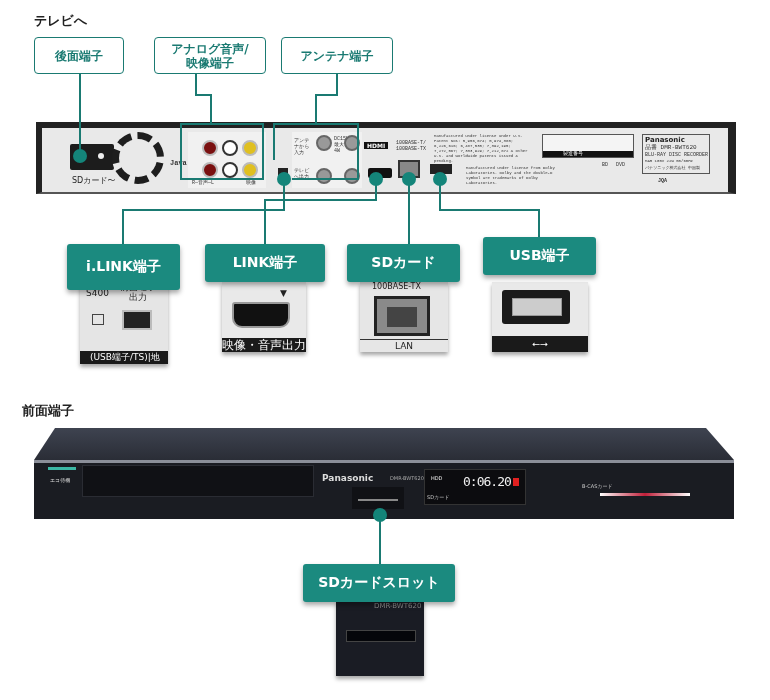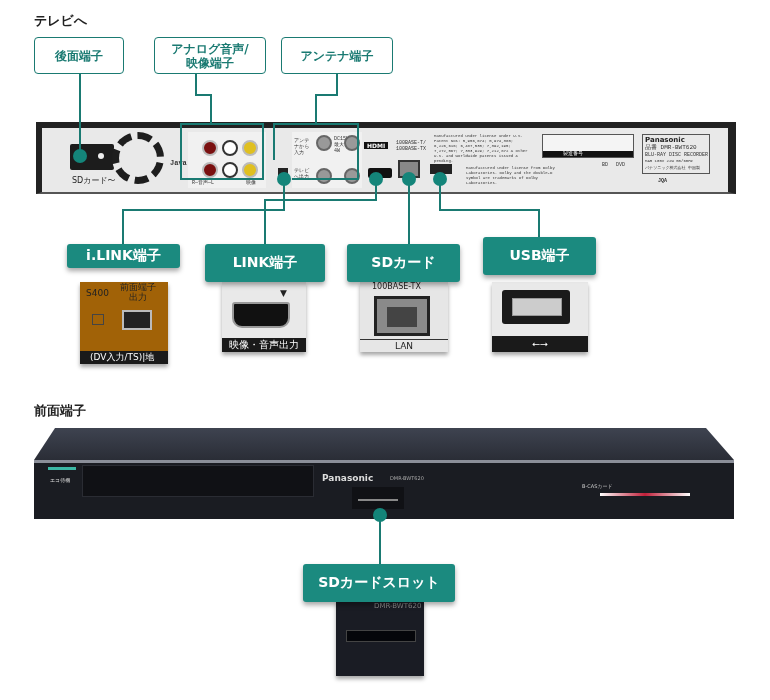--- a/index.html
+++ b/index.html
@@ -114,75 +114,81 @@
 <div class="line" style="left:122px;top:209px;width:163px;height:2px;"></div>
 <div class="line" style="left:122px;top:209px;width:2px;height:36px;"></div>
 <div class="line" style="left:375px;top:184px;width:2px;height:16px;"></div>
 <div class="line" style="left:264px;top:199px;width:113px;height:2px;"></div>
 <div class="line" style="left:264px;top:199px;width:2px;height:46px;"></div>
 <div class="line" style="left:408px;top:184px;width:2px;height:61px;"></div>
 <div class="line" style="left:439px;top:184px;width:2px;height:26px;"></div>
 <div class="line" style="left:439px;top:209px;width:100px;height:2px;"></div>
 <div class="line" style="left:538px;top:209px;width:2px;height:36px;"></div>
 
-<div class="fill-label" style="left:67px;top:244px;width:113px;height:24px;">
+<div class="fill-label" style="left:67px;top:244px;width:113px;height:46px;">
     <span>i.LINK端子</span>
   </div>
 <div class="fill-label" style="left:205px;top:244px;width:120px;height:38px;">
     <span>LINK端子</span>
   </div>
 <div class="fill-label" style="left:347px;top:244px;width:113px;height:38px;">
     <span>SDカード</span>
   </div>
 <div class="fill-label" style="left:483px;top:237px;width:113px;height:38px;">
     <span>USB端子</span>
   </div>
 
-<div class="thumb" style="left:80px;top:282px;width:88px;height:82px;background:#a16207;">
+<div class="thumb" style="left:80px;top:282px;width:88px;height:82px;background:#e5e5e5;">
   <div class="abs" style="left:6px;top:6px;font-size:9px;">S400</div>
   <div class="abs" style="left:40px;top:0;font-size:9px;white-space:pre-line;line-height:10px;text-align:center;">前面端子
 出力</div>
   <div class="abs" style="left:42px;top:28px;width:26px;height:16px;background:#222;border:2px solid #bbb;"></div>
   <div class="abs" style="left:12px;top:32px;width:10px;height:9px;border:1px solid #444;"></div>
-  <div class="abs" style="left:0;bottom:0;right:0;height:13px;background:#1a1a1a;color:#fff;font-size:9px;line-height:13px;padding-left:10px;white-space:nowrap;">(DV入力/TS)|地</div>
+  <div class="abs" style="left:0;bottom:0;right:0;height:13px;background:#1a1a1a;color:#fff;font-size:9px;line-height:13px;padding-left:10px;white-space:nowrap;">(USB端子/TS)|地</div>
 </div>
 <div class="thumb" style="left:222px;top:282px;width:84px;height:70px;background:#e9e9e9;">
   <div class="abs" style="left:10px;top:20px;width:54px;height:22px;background:#111;border:2px solid #999;border-radius:3px 3px 10px 10px;"></div>
   <div class="abs" style="left:58px;top:6px;font-size:9px;">▼</div>
-  <div class="abs" style="left:0;bottom:0;right:0;height:14px;background:#1a1a1a;color:#fff;font-size:10px;line-height:14px;text-align:center;">映像・音声出力</div>
+  <div class="abs" style="left:0;bottom:0;right:0;height:14px;background:#1a1a1a;color:#fff;font-size:12px;line-height:14px;">映像・音声出力</div>
 </div>
 <div class="thumb" style="left:360px;top:282px;width:88px;height:70px;background:#e6e6e6;">
   <div class="abs" style="left:12px;top:0;font-size:8px;">100BASE-TX</div>
   <div class="abs" style="left:14px;top:14px;width:56px;height:40px;background:#8a8a8a;border:3px solid #222;box-sizing:border-box;">
     <div class="abs" style="left:10px;top:8px;width:30px;height:20px;background:#444;"></div>
   </div>
   <div class="abs" style="left:0;bottom:0;right:0;height:12px;background:#e6e6e6;font-size:9px;line-height:12px;text-align:center;border-top:1px solid #333;">LAN</div>
 </div>
 <div class="thumb" style="left:492px;top:282px;width:96px;height:70px;background:#e9e9e9;">
   <div class="abs" style="left:10px;top:8px;width:68px;height:34px;background:#1a1a1a;border-radius:3px;">
     <div class="abs" style="left:10px;top:8px;width:48px;height:16px;background:#ccc;border:1px solid #999;"></div>
   </div>
   <div class="abs" style="left:0;bottom:0;right:0;height:16px;background:#1a1a1a;color:#fff;font-size:10px;line-height:16px;text-align:center;">⭠⭢</div>
 </div>
 
-<div class="abs section-title" style="left:34px;top:402px;">前面端子</div>
+<div class="abs section-title" style="left:22px;top:402px;">前面端子</div>
 
 <div class="front">
 
   <div class="abs" style="left:0;top:0;width:700px;height:32px;background:linear-gradient(#3e4350,#2a2d36);clip-path:polygon(3% 0,96% 0,100% 100%,0 100%);"></div>
   <div class="abs" style="left:0;top:32px;width:700px;height:3px;background:#8b8f99;"></div>
   <div class="abs" style="left:0;top:35px;width:700px;height:56px;background:#1a1c22;">
     <div class="abs" style="left:14px;top:4px;width:28px;height:3px;background:#3cb8a5;"></div>
     <div class="abs" style="left:16px;top:14px;font-size:5px;color:#ddd;">エコ待機</div>
     <div class="abs" style="left:48px;top:2px;width:230px;height:30px;background:#101115;border:1px solid #2a2c33;"></div>
     <div class="abs" style="left:288px;top:10px;font-size:9px;font-weight:bold;color:#ddd;">Panasonic</div>
     <div class="abs" style="left:356px;top:12px;font-size:5px;color:#aaa;">DMR-BWT620</div>
     <div class="abs" style="left:318px;top:24px;width:52px;height:22px;background:#101115;">
       <div class="abs" style="left:6px;top:12px;width:40px;height:2px;background:#888;"></div>
     </div>
+    <div class="abs" style="left:390px;top:6px;width:100px;height:34px;background:#0c0c0f;border:1px solid #333;">
+      <div class="abs" style="left:6px;top:5px;font-size:5px;color:#eee;">HDD</div>
+      <div class="abs" style="left:38px;top:4px;font-size:13px;color:#f0f0f0;font-family:'DejaVu Sans Mono',monospace;letter-spacing:-1px;">0:06.20</div>
+      <div class="abs" style="left:88px;top:8px;width:6px;height:8px;background:#e02020;"></div>
+      <div class="abs" style="left:2px;top:24px;font-size:5px;color:#ccc;">SDカード</div>
+    </div>
     <div class="abs" style="left:548px;top:20px;font-size:5px;color:#ccc;">B-CASカード</div>
     <div class="abs" style="left:566px;top:30px;width:90px;height:3px;background:linear-gradient(90deg,#fff,#c0203a,#fff);"></div>
   </div>
 </div>
 
 <div class="dot" style="left:373px;top:508px;"></div>
 <div class="line" style="left:379px;top:520px;width:2px;height:48px;"></div>
 <div class="fill-label" style="left:303px;top:564px;width:152px;height:38px;">
     <span>SDカードスロット</span>
   </div>

